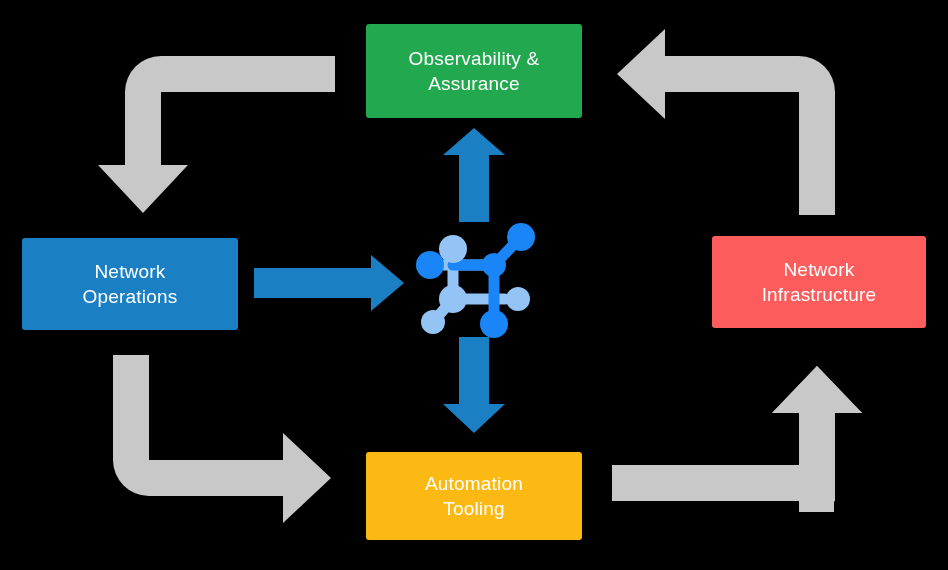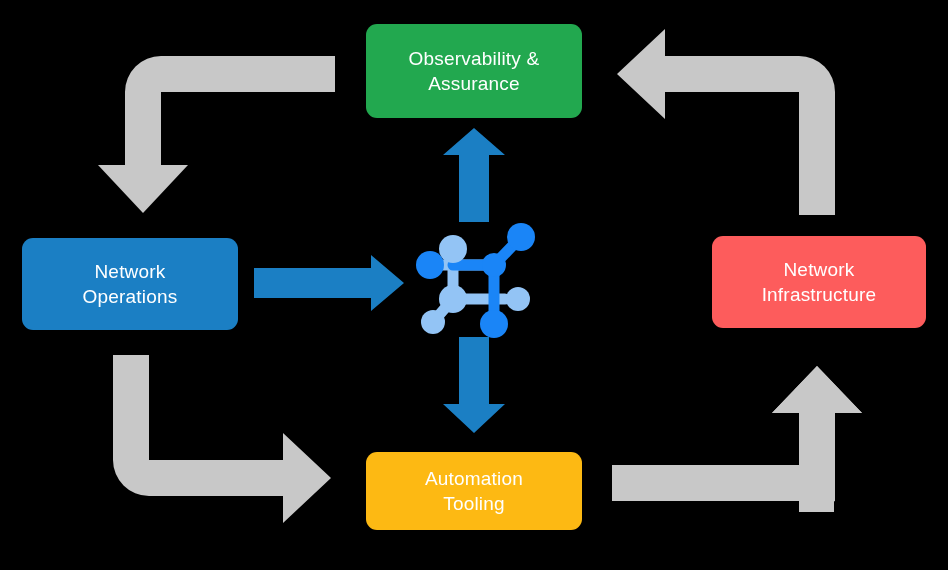--- a/index.html
+++ b/index.html
@@ -13,21 +13,21 @@
     height: 570px;
     background: #000000;
     overflow: hidden;
     font-family: "Liberation Sans", sans-serif;
   }
   .node-box {
     position: absolute;
     display: flex;
     align-items: center;
     justify-content: center;
-    border-radius: 11px;
+    border-radius: 3px;
     box-sizing: border-box;
     text-align: center;
   }
   .node-label {
     color: #ffffff;
     font-size: 19px;
     line-height: 25px;
     font-weight: 400;
     letter-spacing: 0.2px;
     white-space: pre-line;
@@ -47,21 +47,21 @@
   #box-infrastructure {
     left: 712px;
     top: 236px;
     width: 214px;
     height: 92px;
   }
   #box-automation {
     left: 366px;
     top: 452px;
     width: 216px;
-    height: 78px;
+    height: 88px;
   }
   .svg-layer {
     position: absolute;
     left: 0;
     top: 0;
     width: 948px;
     height: 570px;
     pointer-events: none;
   }
 </style>

